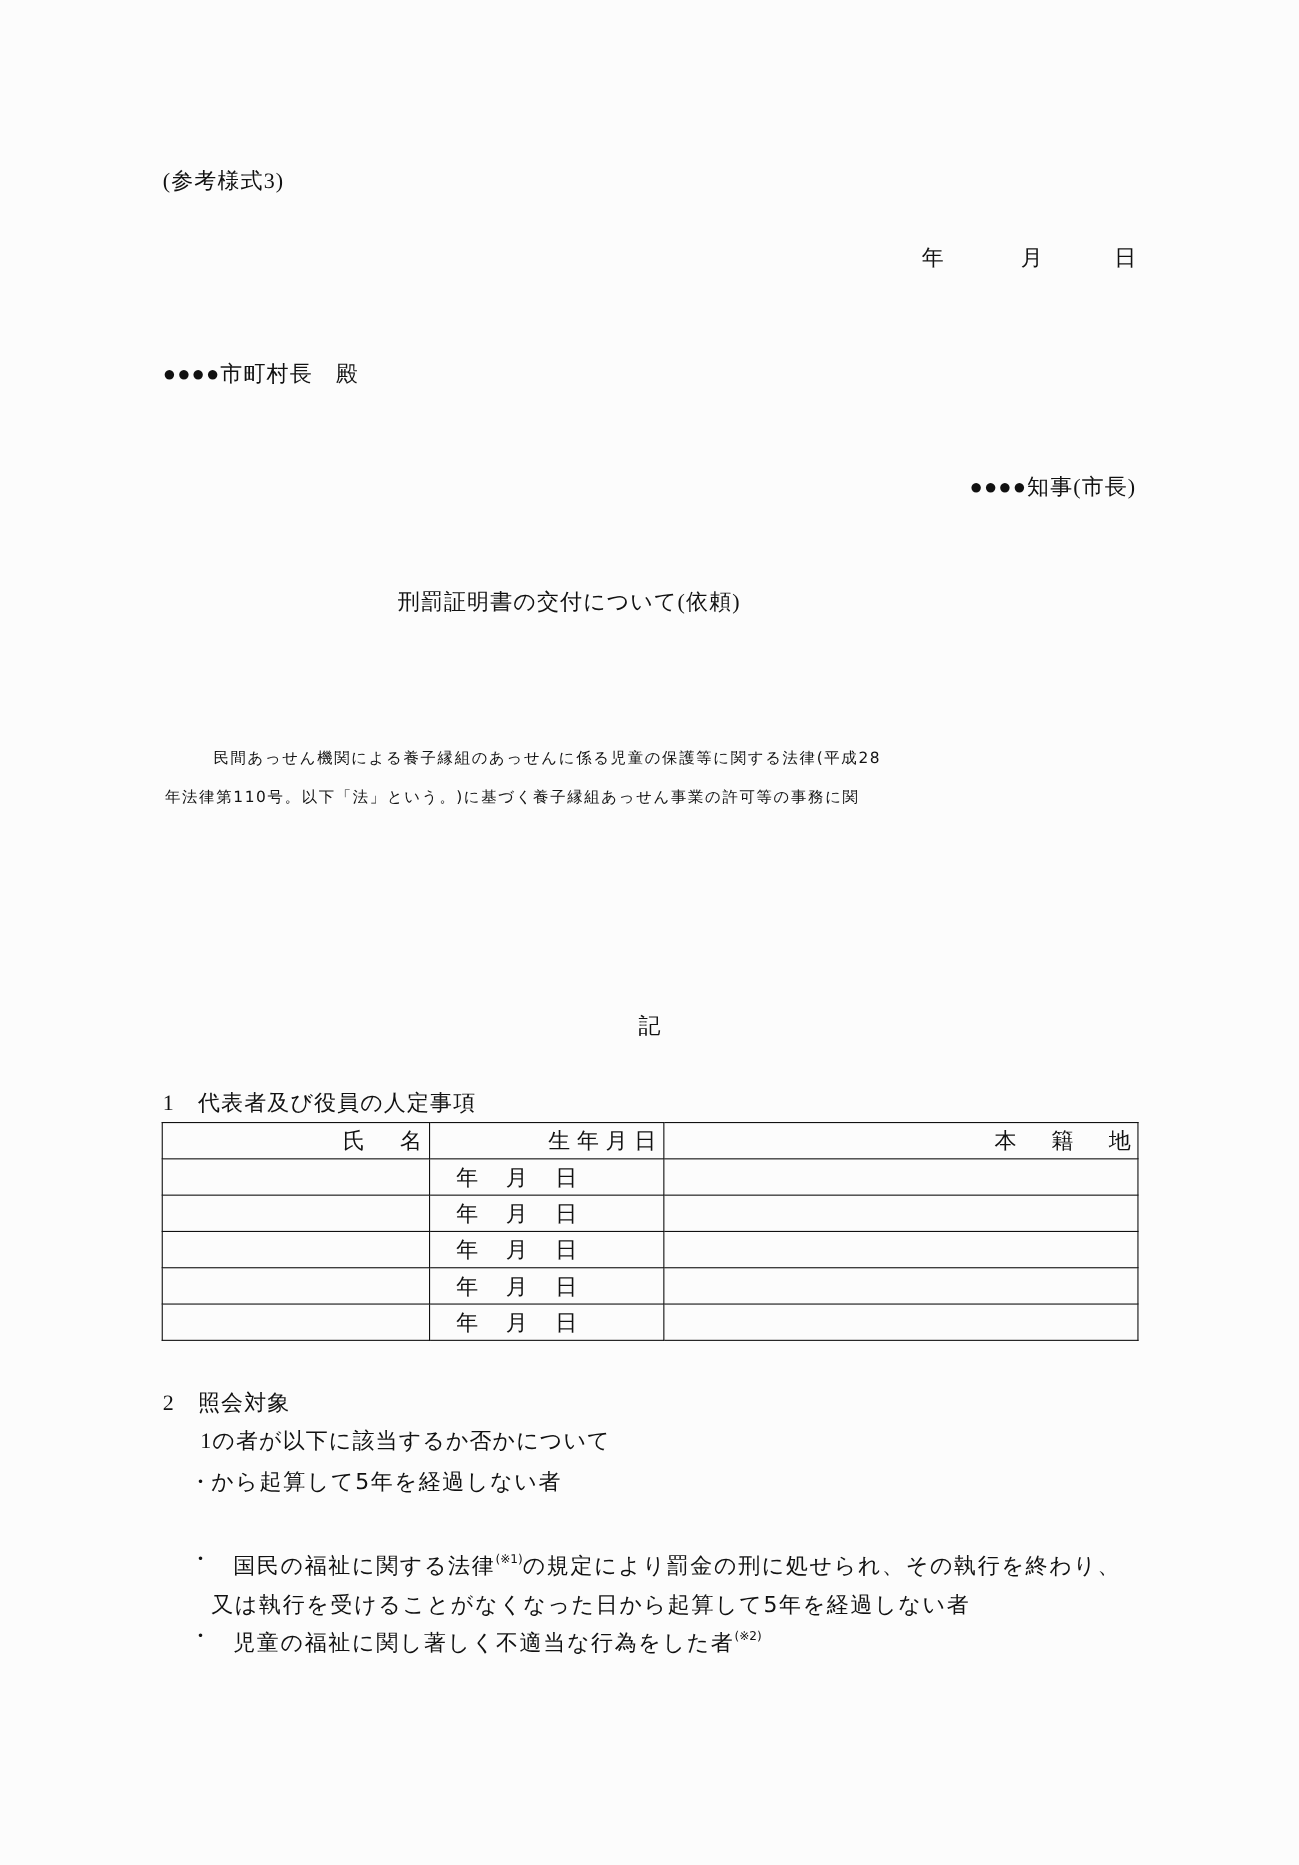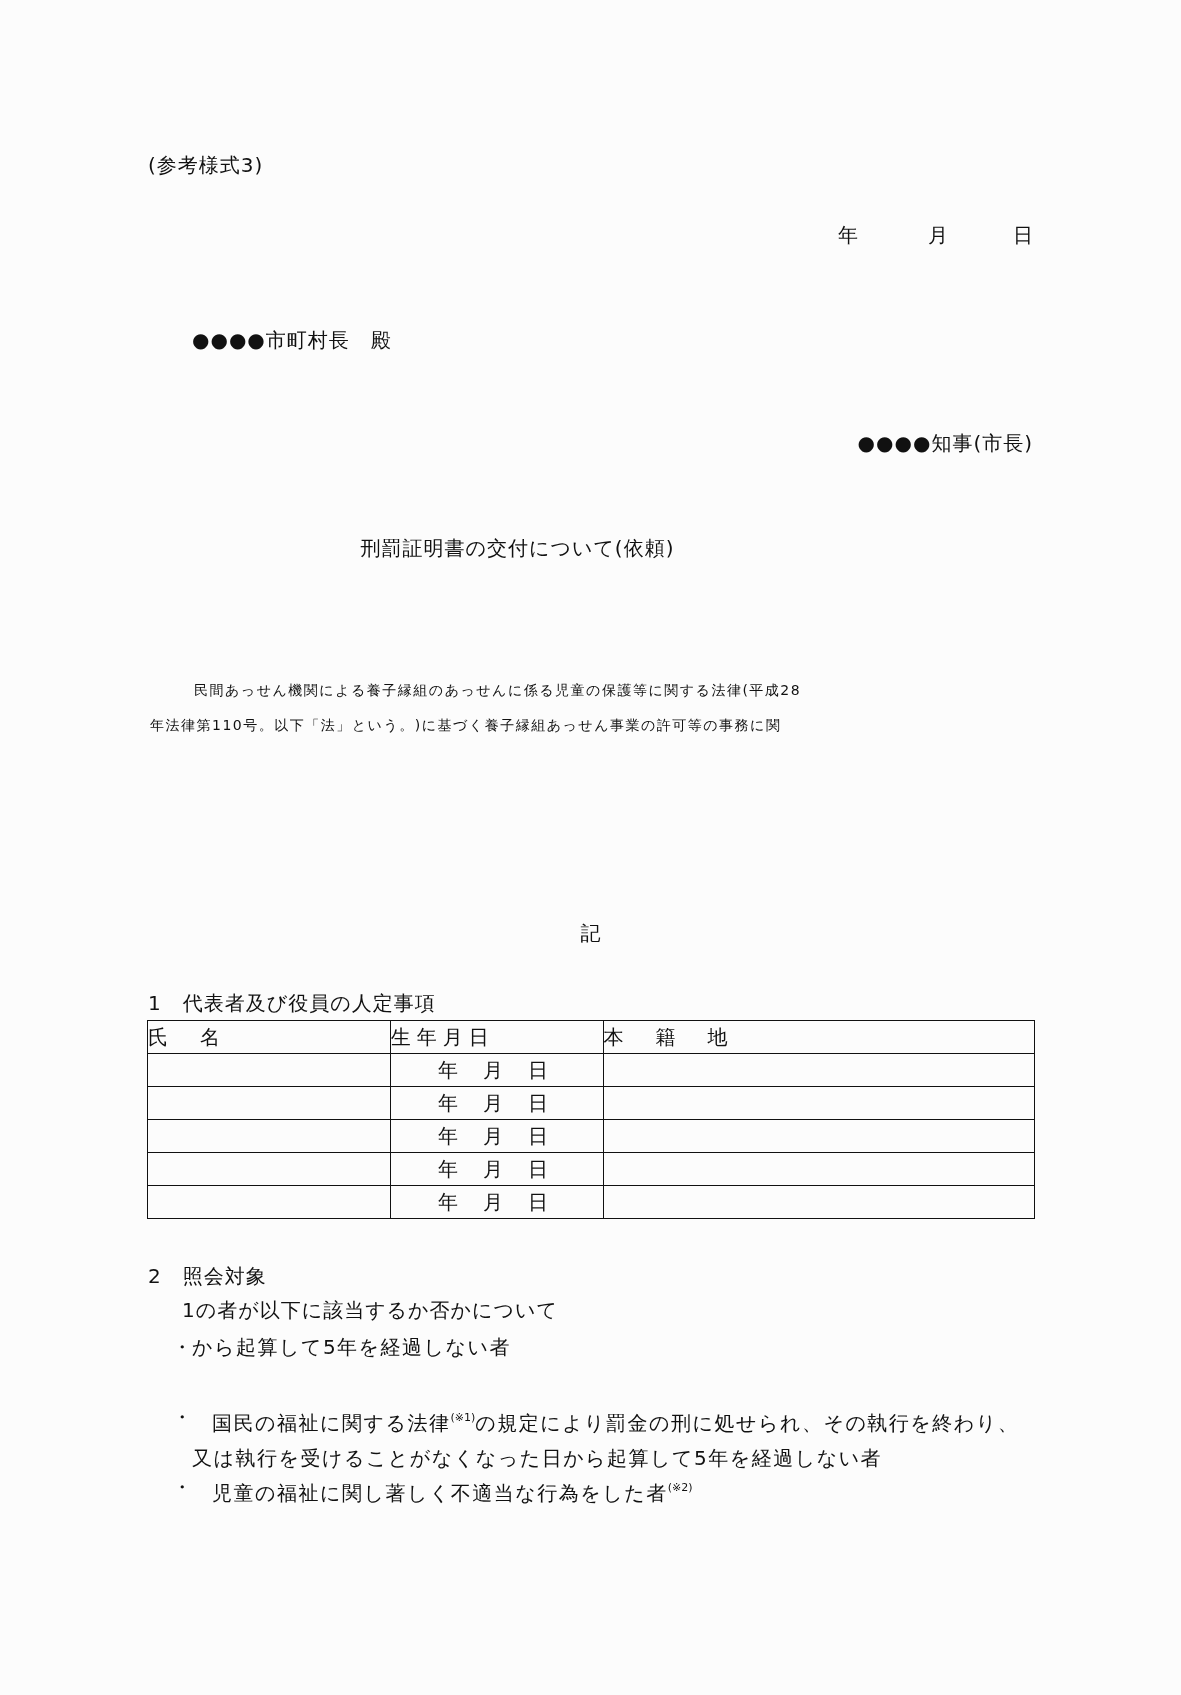--- a/index.html
+++ b/index.html
@@ -1,46 +1,46 @@
 <!DOCTYPE html>
 <html><head>
 <meta charset="utf-8">
 <style>
   html, body { margin: 0; padding: 0; }
   body {
     width: 1181px; height: 1695px; background: #fcfcfc; position: relative;
     font-family: "DejaVu Sans", "Liberation Sans", sans-serif; color: #111;
     overflow: hidden;
   }
-  .abs { position: absolute; white-space: nowrap; font-size: 20px; line-height: 24px; }
+  .abs { position: absolute; white-space: nowrap; font-size: 20px; line-height: 24px; font-family: Liberation Serif, serif; }
   .form-no { left: 148px; top: 153px; letter-spacing: 1px; }
   .date { top: 223px; left: 0; width: 1181px; height: 24px; }
   .date span { position: absolute; }
-  .addressee { left: 148px; top: 328px; letter-spacing: 1px; margin-left: 44px; }
+  .addressee { left: 148px; top: 328px; letter-spacing: 1px; }
   .sender { right: 148px; top: 431px; letter-spacing: 1px; }
   .title { left: 0; width: 1035px; text-align: center; top: 536px; letter-spacing: 1px; }
   .body-para {
     position: absolute; left: 172px; top: 673px; width: 868px;
     font-size: 14px; line-height: 35px; letter-spacing: 1.5px;
     text-indent: 22px; white-space: normal;
   }
   .body-para .line { display: block; white-space: nowrap; }
   .body-para .line.first { text-indent: 22px; }
   .body-para .line.rest { text-indent: 0; }
   .ki { left: 0; width: 1181px; text-align: center; top: 921px; }
   .sec1 { left: 148px; top: 991px; letter-spacing: 1px; }
   table.persons {
     position: absolute; left: 147px; top: 1020px; width: 888px;
     border-collapse: collapse; font-size: 20px;
   }
   table.persons th, table.persons td {
     border: 1.5px solid #111; height: 32px; padding: 0; font-weight: normal;
   }
-  table.persons th { text-align: left; letter-spacing: 6px; }
-  table.persons td.dob { text-align: center; padding-right: 30px; letter-spacing: 1px; }
+  table.persons th { text-align: right; letter-spacing: 6px; }
+  table.persons td.dob { text-align: left; padding-right: 30px; letter-spacing: 1px; }
   table.persons td.dob span { display: inline-block; margin-left: 24px; }
   .sec2 { left: 148px; top: 1264px; letter-spacing: 1px; }
   .sec2-intro { left: 182px; top: 1298px; letter-spacing: 1px; }
   .bullet { position: absolute; left: 172px; font-size: 20px; line-height: 35px; letter-spacing: 1.5px; }
   .bullet .dot { position: absolute; left: 0; top: 0; }
   .bullet .text { display: block; white-space: nowrap; padding-left: 40px; }
   .bullet .cont { display: block; white-space: nowrap; padding-left: 20px; }
   sup { font-size: 11px; vertical-align: 9px; letter-spacing: 0; }
 </style>
 </head>

